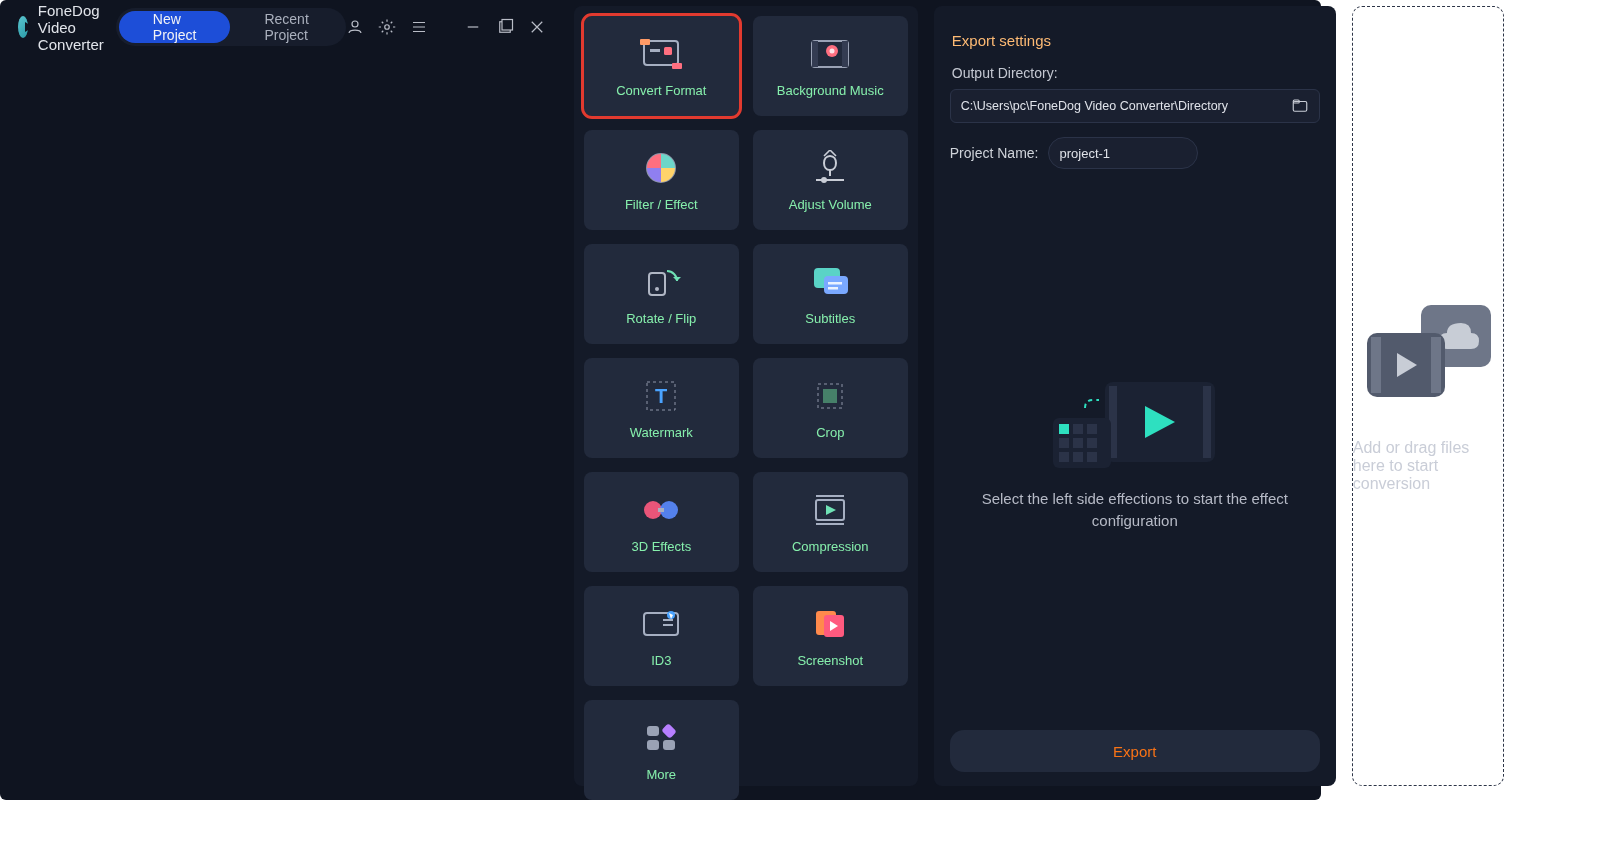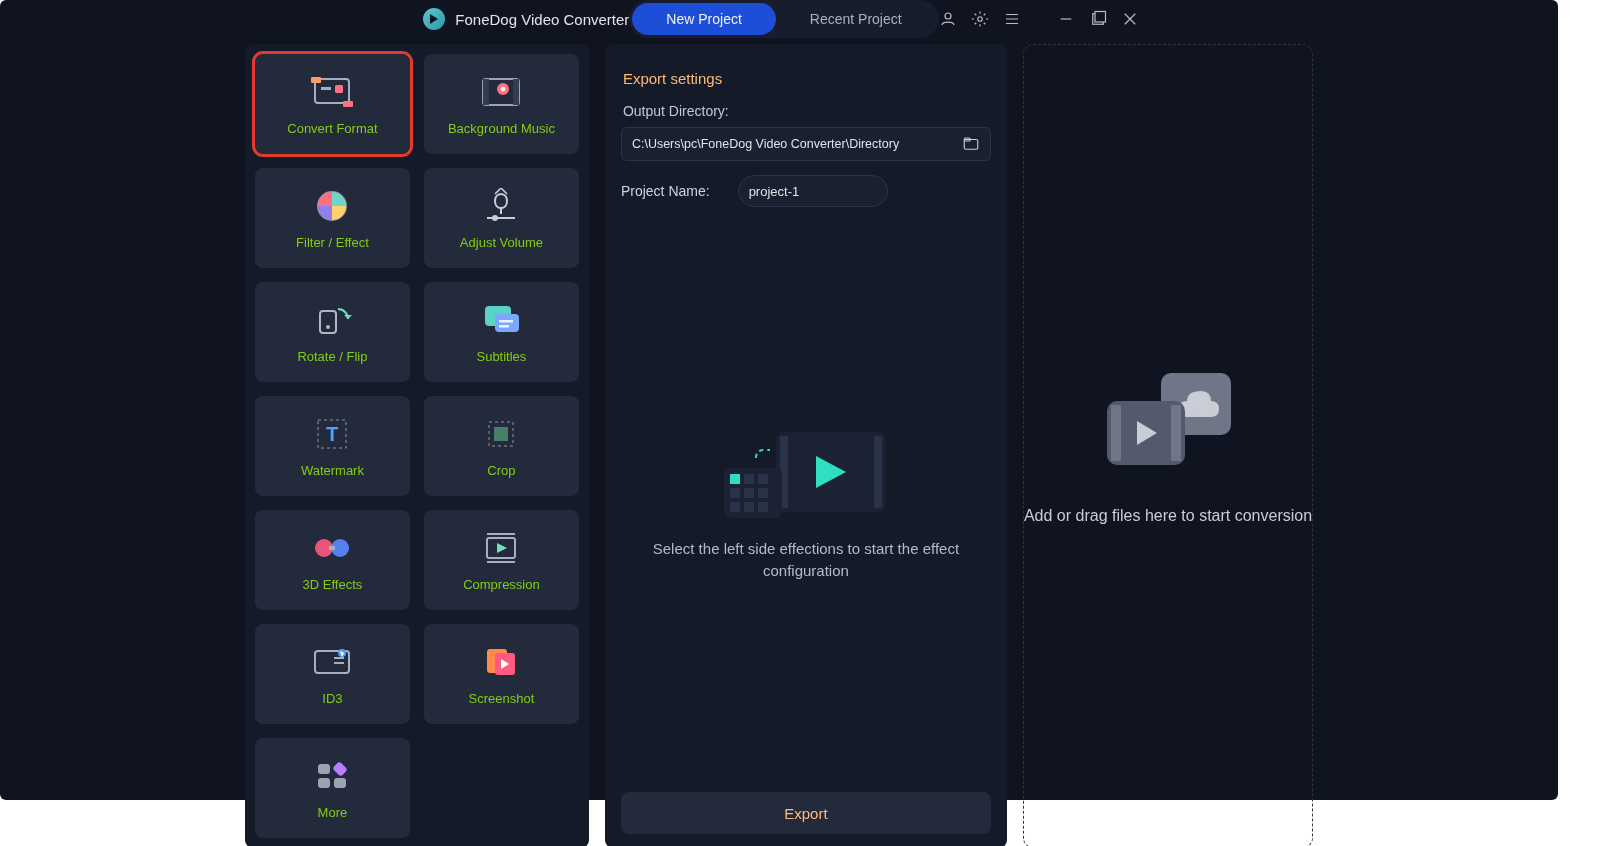--- a/index.html
+++ b/index.html
@@ -6,28 +6,27 @@
   body {
     width: 1600px;
     height: 846px;
     background: #ffffff;
     font-family: -apple-system, "Segoe UI", Arial, sans-serif;
     overflow: hidden;
   }
   .window {
     position: absolute;
     top: 0; left: 0;
-    width: 1558px;
+    width: 1321px;
     height: 800px;
     background: #0f1420;
     border-radius: 6px;
     color: #cfd3da;
     display: flex;
-    flex-direction: column;
-    align-items: center;
+    flex-direction: row;
   }
   
   .titlebar {
     height: 54px;
     display: flex;
     align-items: center;
     padding: 0 14px 0 18px;
   }
   .logo-wrap { display: flex; align-items: center; gap: 10px; }
   .logo-icon {
@@ -72,53 +71,53 @@
     grid-template-columns: 1fr 1fr;
     gap: 14px;
     padding: 4px;
   }
   .tool {
     background:#222a3c;
     border-radius:8px;
     height: 100px;
     display:flex; flex-direction:column; align-items:center; justify-content:center;
     gap:10px; cursor:pointer;
-    font-size:13px; color:#84cc16;
+    font-size:13px; color:#86efac;
   }
   .tool .ticon { height:38px; display:flex; align-items:center; justify-content:center; }
   .tool.highlight { outline: 3px solid #e23a2f; outline-offset: 0; }
   
   .midpanel {
     width: 402px;
     background:#141a28;
     border-radius:8px;
     padding: 14px 16px;
     display:flex; flex-direction:column;
   }
   .sec-title { font-size:15px; color:#fdba74; margin: 12px 2px 10px; }
   .label { font-size:14px; color:#c4c8d2; margin: 6px 2px 8px; }
   .pathrow {
     background:#1a2030; border:1px solid #2b3348; border-radius:6px;
     height:34px; display:flex; align-items:center; padding: 0 10px;
     font-size:12.5px; color:#e0e3ea;
     justify-content:space-between;
   }
   .pathrow .foldericon{ width:18px; height:18px; }
-  .namerow { display:flex; align-items:center; gap:28px; font-size:14px; }
+  .namerow { display:flex; align-items:center; gap:10px; font-size:14px; }
   .nameinput {
     background:#1a2030; border:1px solid #2b3348; border-radius:16px;
     height:32px; width:150px; color:#dfe2e8; padding:8px 10px; font-size:13px;
   }
   .midcenter {
     flex:1; display:flex; flex-direction:column; align-items:center; justify-content:center;
   }
   .mid-illus { width:200px; height:120px; position:relative; }
   .mid-msg { text-align:center; color:#b6bac6; font-size:15px; line-height:1.45; padding: 0 28px; }
   .exportbtn {
-    height:42px; background:#222a3c; color:#fdba74; border-radius:8px;
+    height:42px; background:#222a3c; color:#f97316; border-radius:14px;
     display:flex; align-items:center; justify-content:center; font-size:15px; cursor:pointer;
   }
   
   .rightpanel {
     flex:1;
     border:1.5px dashed #2d3547;
     border-radius:10px;
     display:flex; flex-direction:column; align-items:center; justify-content:center;
     gap:26px;
   }

